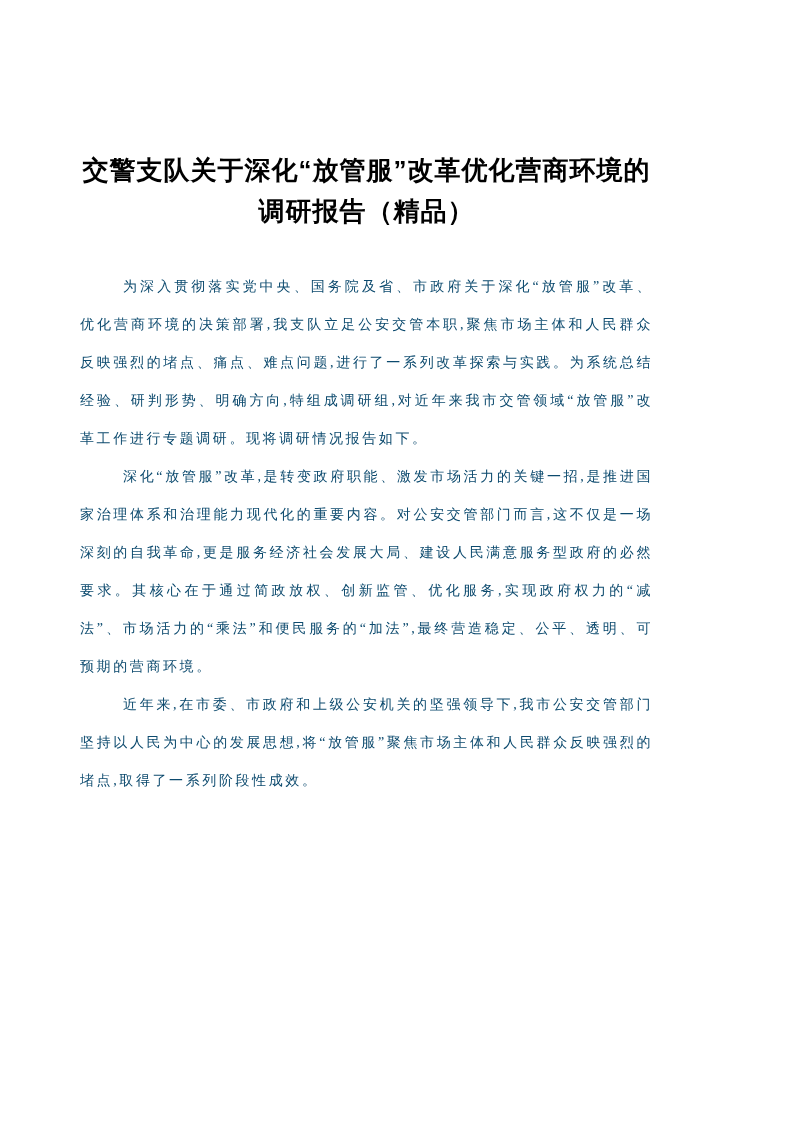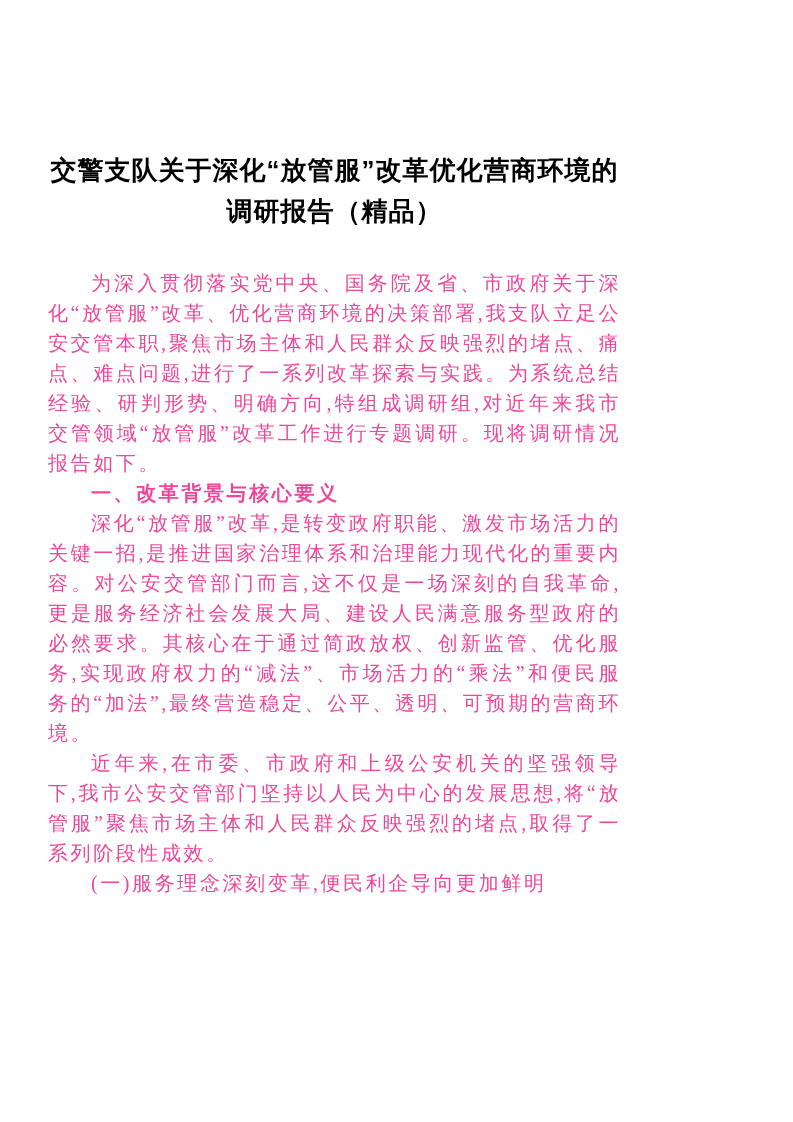--- a/index.html
+++ b/index.html
@@ -10,38 +10,39 @@
   .page {
     position: relative;
     width: 725px;
     height: 1122px;
     background: #ffffff;
     box-sizing: border-box;
     padding: 150px 104px 0 48px;
     font-family: "Liberation Serif", serif;
     color: #000000;
     overflow: hidden;
+    margin-left: 32px;
   }
   .doc-title {
     font-family: "Liberation Sans", sans-serif;
     font-weight: bold;
     font-size: 26px;
     line-height: 41px;
     text-align: center;
     letter-spacing: 1px;
     color: #000000;
     margin: 0 0 36px 0;
   }
   .block {
-    font-size: 20px;
-    line-height: 30px;
+    font-size: 14px;
+    line-height: 38px;
     letter-spacing: 2.6px;
     text-indent: 43px;
     margin: 0;
-    color: #ec4899;
+    color: #0c4a6e;
   }
   .block.paragraph {
     text-align: justify;
     text-justify: inter-character;
   }
   .block.heading {
     font-weight: bold;
     text-align: left;
   }
   .block.subheading {
@@ -49,18 +50,16 @@
     text-align: left;
   }
 </style>
 </head>
 <body>
 
 <div class="page">
   <h1 class="doc-title">交警支队关于深化“放管服”改革优化营商环境的调研报告（精品）</h1>
   <main>
       <div class="block paragraph">为深入贯彻落实党中央、国务院及省、市政府关于深化“放管服”改革、优化营商环境的决策部署,我支队立足公安交管本职,聚焦市场主体和人民群众反映强烈的堵点、痛点、难点问题,进行了一系列改革探索与实践。为系统总结经验、研判形势、明确方向,特组成调研组,对近年来我市交管领域“放管服”改革工作进行专题调研。现将调研情况报告如下。</div>
-      <div class="block heading">一、改革背景与核心要义</div>
       <div class="block paragraph">深化“放管服”改革,是转变政府职能、激发市场活力的关键一招,是推进国家治理体系和治理能力现代化的重要内容。对公安交管部门而言,这不仅是一场深刻的自我革命,更是服务经济社会发展大局、建设人民满意服务型政府的必然要求。其核心在于通过简政放权、创新监管、优化服务,实现政府权力的“减法”、市场活力的“乘法”和便民服务的“加法”,最终营造稳定、公平、透明、可预期的营商环境。</div>
       <div class="block paragraph">近年来,在市委、市政府和上级公安机关的坚强领导下,我市公安交管部门坚持以人民为中心的发展思想,将“放管服”聚焦市场主体和人民群众反映强烈的堵点,取得了一系列阶段性成效。</div>
-      <div class="block subheading">(一)服务理念深刻变革,便民利企导向更加鲜明</div>
     </main>
 </div>
 
 </body></html>

